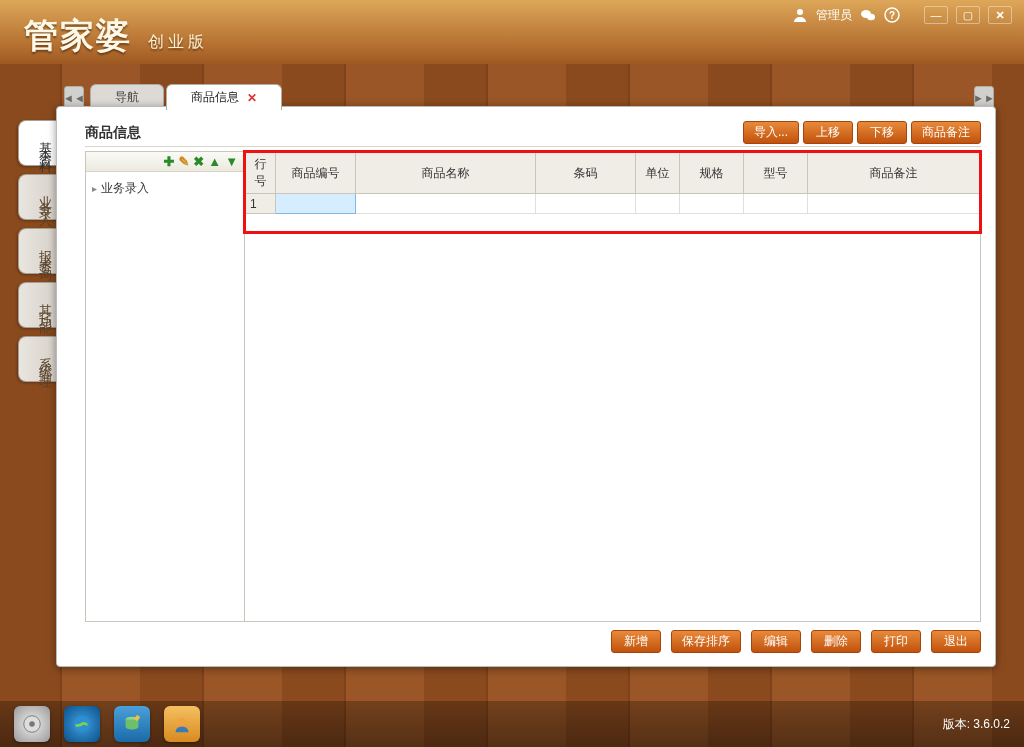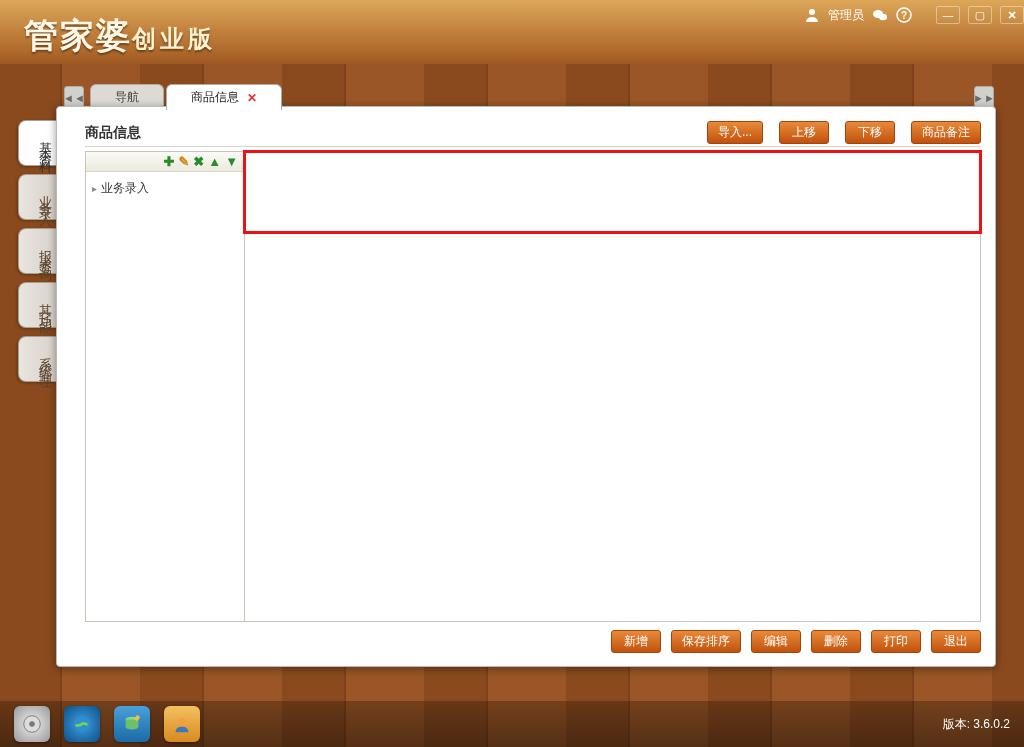--- a/index.html
+++ b/index.html
@@ -2,22 +2,22 @@
 <html><head>
 <meta charset="utf-8">
 <style>
 * { box-sizing: border-box; margin: 0; padding: 0; font-family: "Microsoft YaHei", SimSun, sans-serif; }
 body { width: 1024px; height: 747px; overflow: hidden; background: linear-gradient(180deg,#8a4a1e 0,#6b3612 100%); position: relative; }
 
 
 .titlebar { height: 74px; background: linear-gradient(180deg,#dda759 0,#b06a2c 70%,#934f1f 100%); border-bottom: 2px solid #6b3612; position: relative; display:flex; align-items:center; }
 .logo { margin-left: 24px; color:#fff; display:flex; align-items:baseline; text-shadow:0 2px 2px rgba(0,0,0,.4); }
 .logo-big { font-size: 34px; font-weight: bold; letter-spacing: 2px; font-family: "LiSu","STLiti",serif; color:#fff8e6; }
-.logo-small { font-size: 24px; font-weight: bold; margin-left: 0; color:#fff2d0; letter-spacing:4px; }
-.titlebar-right { position:absolute; right:0; top:6px; display:flex; align-items:center; gap:8px; color:#fff; font-size:12px; }
+.logo-small { font-size: 16px; font-weight: normal; margin-left: 16px; color:#fff2d0; letter-spacing:4px; }
+.titlebar-right { position:absolute; right:12px; top:6px; display:flex; align-items:center; gap:8px; color:#fff; font-size:12px; }
 .titlebar-right .ico { width:16px; height:16px; display:inline-flex; align-items:center; justify-content:center; cursor:pointer; }
 .winbtn { width:24px; height:18px; border:1px solid rgba(255,255,255,.4); border-radius:2px; display:inline-flex; align-items:center; justify-content:center; cursor:pointer; font-size:11px; color:#fff; }
 
 
 .wood { position:absolute; top:64px; left:0; right:0; bottom:0; background: repeating-linear-gradient(90deg,#8a4a1e 0 60px,#7e4119 60px 62px,#9a5626 62px 140px,#8a4a1e 140px 142px); }
 
 
 .tabstrip { position:absolute; top:80px; left:64px; right:30px; height:30px; display:flex; align-items:flex-end; }
 .tabstrip .navarrow { width:20px; height:24px; background:#d2d0cc; border:1px solid #b0ada7; border-radius:3px 3px 0 0; display:flex; align-items:center; justify-content:center; color:#6b6b6b; font-size:11px; cursor:pointer; margin-right:6px; }
 .tabstrip .navarrow.right { margin-left:auto; margin-right:0; }
@@ -27,21 +27,21 @@
 
 
 .side { position:absolute; top:120px; left:18px; width:40px; display:flex; flex-direction:column; gap:8px; }
 .sidetab { background: linear-gradient(90deg,#e9e5df,#d6d1c9); border:1px solid #a79f92; border-right:none; border-radius:8px 0 0 8px; padding:10px 4px; font-size:13px; color:#5a422a; writing-mode:vertical-rl; text-orientation:upright; letter-spacing:6px; text-align:center; cursor:pointer; box-shadow: -1px 1px 3px rgba(0,0,0,.3); }
 .sidetab.active { background:#fff; color:#333; }
 
 
 .panel { position:absolute; top:106px; left:56px; right:28px; bottom:80px; background:#fff; border:1px solid #bbb; border-radius:4px; box-shadow:0 2px 8px rgba(0,0,0,.4); padding:12px 14px 10px 28px; display:flex; flex-direction:column; }
 .panel-head { display:flex; align-items:center; height:28px; border-bottom:1px solid #d8d4cc; margin-bottom:4px; }
 .panel-title { font-size:14px; font-weight:bold; color:#333; }
-.head-btns { margin-left:auto; display:flex; gap:16px; }
+.head-btns { margin-left:auto; display:flex; gap:4px; }
 .obtn { background:linear-gradient(180deg,#e88a3a,#c1520d); color:#fff; font-size:12px; border:1px solid #a6440b; border-radius:3px; padding:2px 10px; cursor:pointer; min-width:50px; text-align:center; }
 
 .body { flex:1; display:flex; gap:0; min-height:0; }
 .tree-pane { width:160px; border:1px solid #c9c5bd; display:flex; flex-direction:column; }
 .tree-tools { height:20px; background:linear-gradient(180deg,#fafaf7,#eceade); border-bottom:1px solid #d8d4cc; display:flex; justify-content:flex-end; align-items:center; gap:4px; padding-right:6px; }
 .tree-tools span { font-size:13px; font-weight:bold; cursor:pointer; }
 .tree { flex:1; padding:6px 4px; font-size:12px; color:#333; overflow:auto; }
 .tree-node { display:flex; align-items:center; gap:4px; padding:2px 2px; cursor:pointer; }
 .tree-node .exp { color:#888; font-size:10px; }
 
@@ -142,20 +142,46 @@
       <div class="tree">
         <div class="tree-node">
           <span class="exp">▸</span>
           <span>业务录入</span>
         </div>
       </div>
     </div>
 
     <div class="grid-pane">
       <div class="redbox"></div>
+      <table class="grid">
+        <thead>
+          <tr>
+            <th style="width:30px">行号</th>
+            <th style="width:80px">商品编号</th>
+            <th style="width:180px">商品名称</th>
+            <th style="width:100px">条码</th>
+            <th style="width:44px">单位</th>
+            <th style="width:64px">规格</th>
+            <th style="width:64px">型号</th>
+            <th>商品备注</th>
+          </tr>
+        </thead>
+        <tbody>
+          <tr>
+            <td class="rownum">1</td>
+            <td class="sel"></td>
+            <td></td>
+            <td></td>
+            <td></td>
+            <td></td>
+            <td></td>
+            <td></td>
+          </tr>
+        </tbody>
+      </table>
     </div>
   </div>
 
   <div class="panel-foot">
     <button class="obtn">新增</button>
     <button class="obtn">保存排序</button>
     <button class="obtn">编辑</button>
     <button class="obtn">删除</button>
     <button class="obtn">打印</button>
     <button class="obtn">退出</button>

